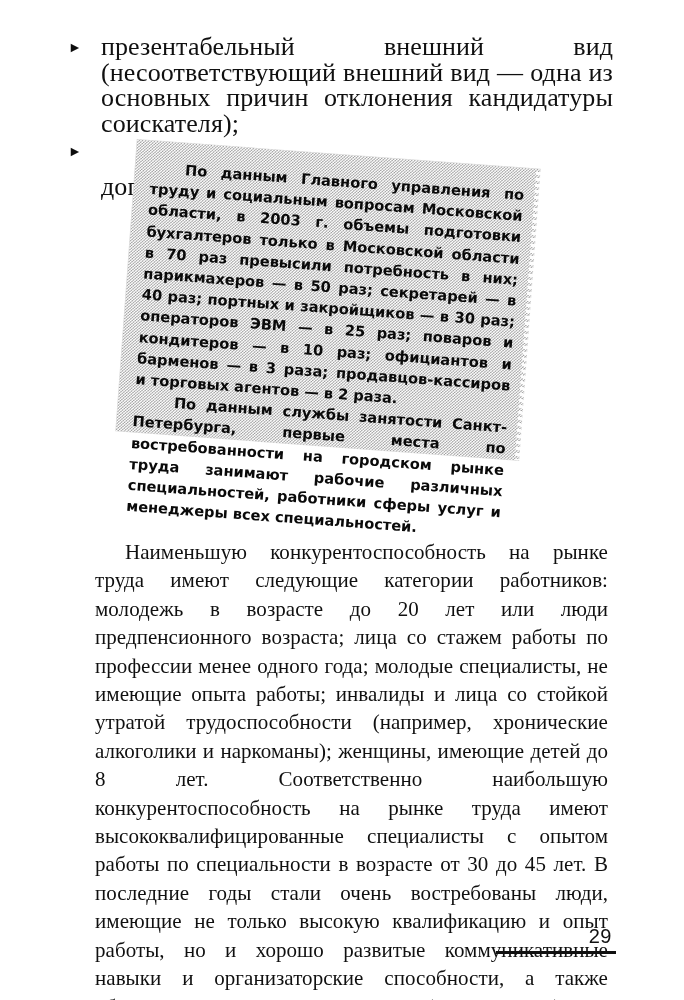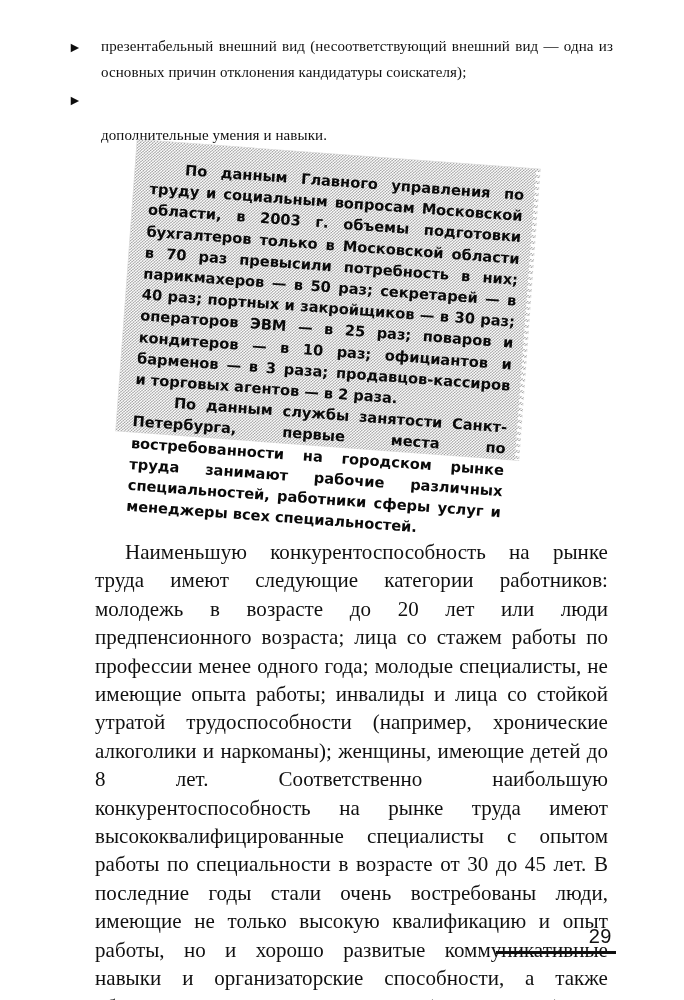--- a/index.html
+++ b/index.html
@@ -37,21 +37,21 @@
     flex: 0 0 auto;
     width: 33px;
     font-size: 14px;
     line-height: 25px;
     color: #0d0d0d;
     padding-top: 1px;
   }
 
   .bullet-text {
     flex: 1 1 auto;
-    font-size: 15px;
+    font-size: 26px;
     line-height: 25.6px;
     text-align: justify;
     text-justify: inter-word;
     letter-spacing: 0.1px;
   }
   .bullet-text.no-justify { text-align: left; margin-top: 36px; }
 
   
   #callout-wrap {
     position: absolute;

